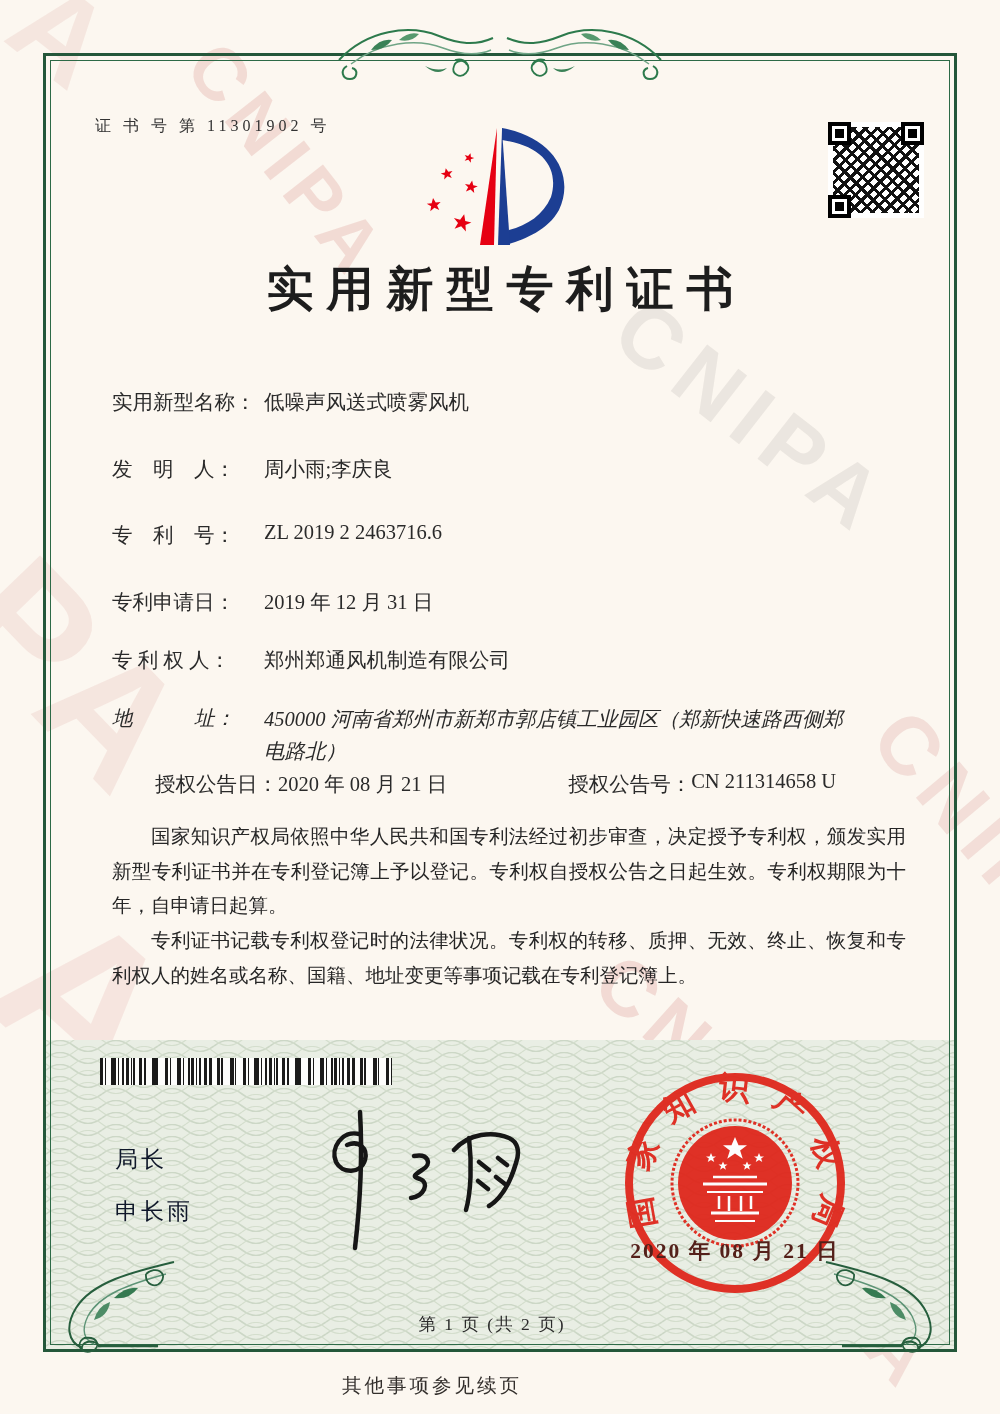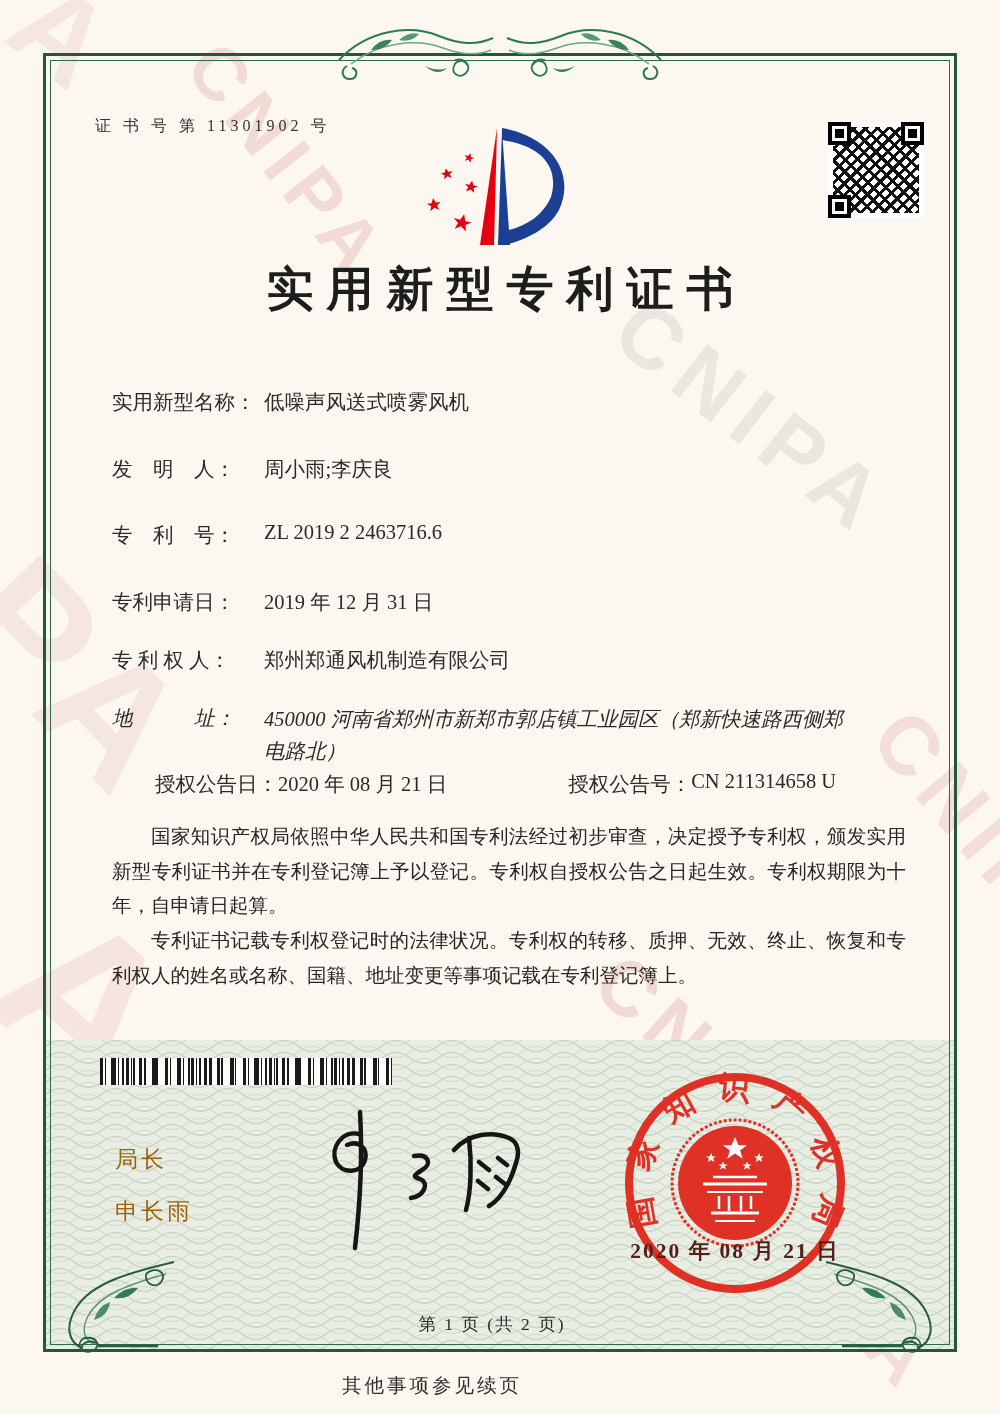--- a/index.html
+++ b/index.html
@@ -49,21 +49,21 @@
   .qr-inner{position:absolute;left:5px;top:5px;width:86px;height:86px;
     background-color:#fff;
     background-image:
       repeating-linear-gradient(45deg,#121212 0 3px,transparent 3px 9px),
       repeating-linear-gradient(-45deg,#121212 0 3px,transparent 3px 8px);
   }
   .finder{position:absolute;width:15px;height:15px;background:#fff;border:4px solid #000;}
   .finder::after{content:'';position:absolute;inset:3px;background:#000;}
   .f1{left:0;top:0;} .f2{right:0;top:0;} .f3{left:0;bottom:0;}
 
-  .signer{font-family:"Liberation Sans",sans-serif;font-size:23px;color:#a16207;letter-spacing:3px;}
+  .signer{font-family:"Liberation Sans",sans-serif;font-size:23px;color:#0f172a;letter-spacing:3px;}
   .pageinfo{left:0;width:984px;top:1312px;text-align:center;font-size:17.5px;color:#2b2b2b;letter-spacing:2px;}
   .footnote{left:0;width:864px;top:1372px;text-align:center;font-size:19.5px;color:#332f2c;letter-spacing:3px;}
   .sealdate{left:615px;top:1236px;width:240px;text-align:center;font-size:21.5px;font-weight:bold;color:#54201a;letter-spacing:2px;}
 </style>
 </head>
 <body>
 
 <div class="page">
 
   <div class="wm wm0">A</div>

